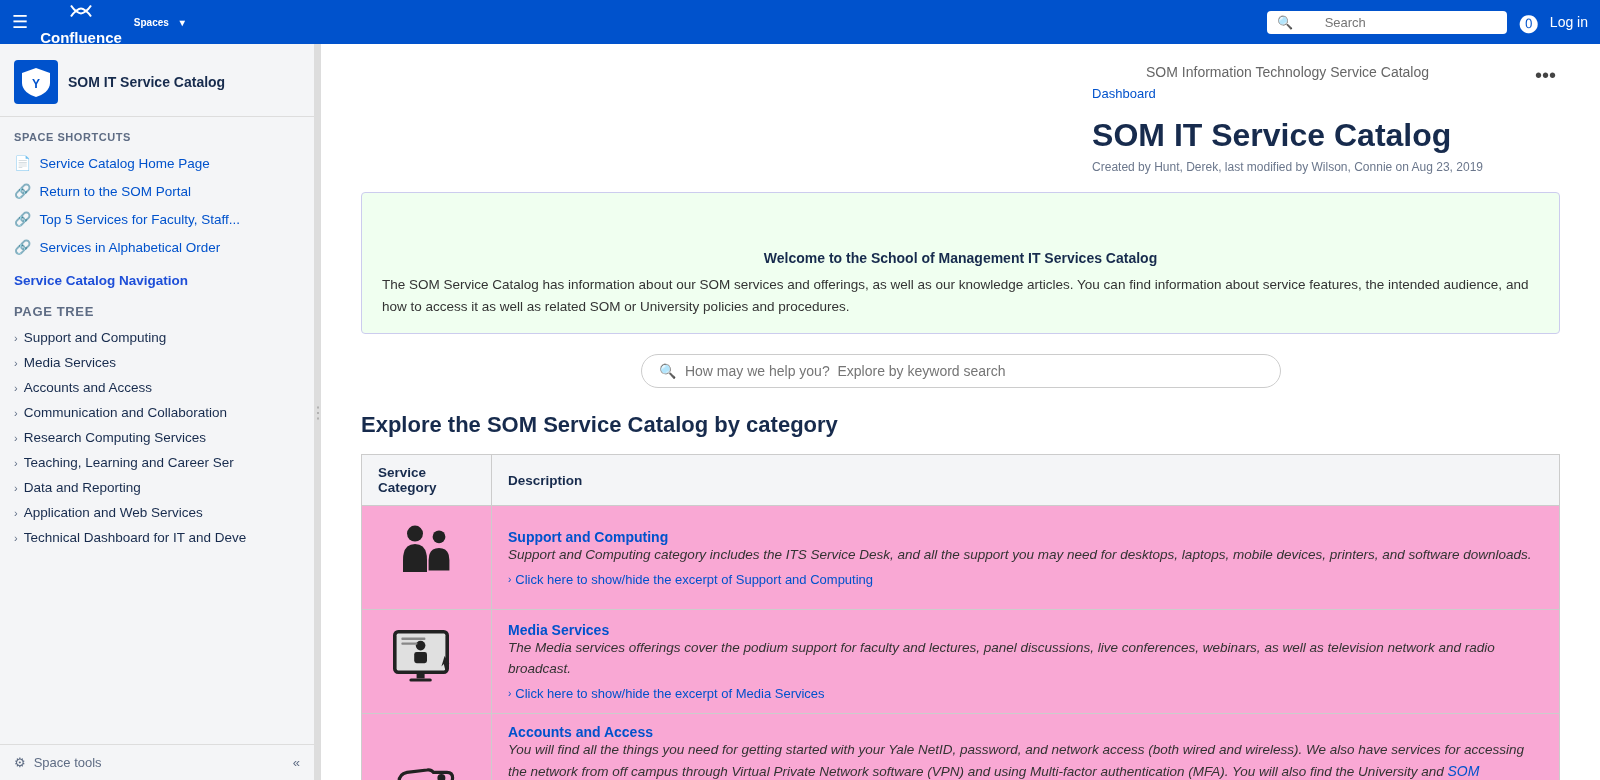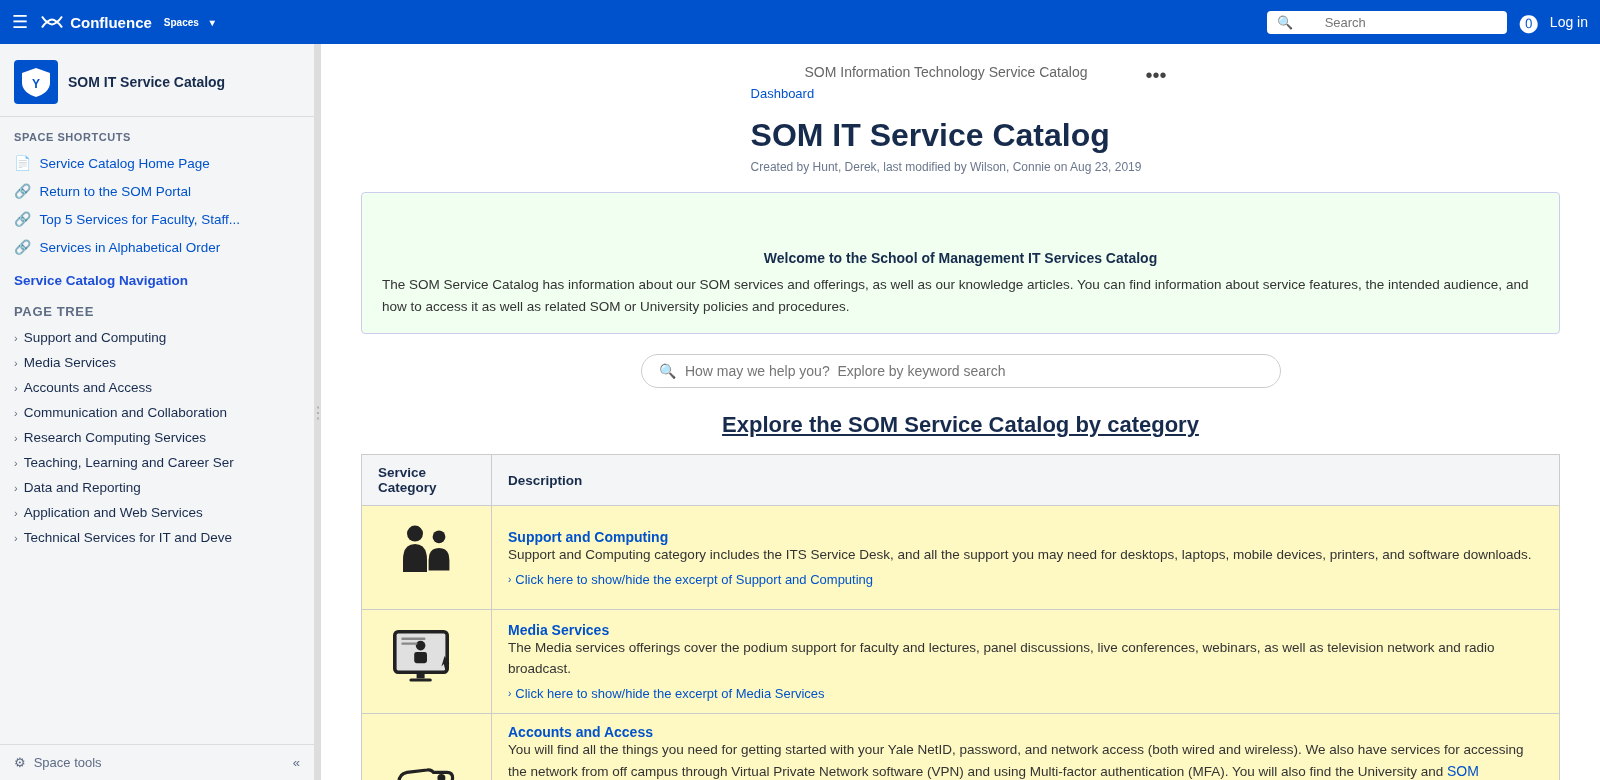--- a/index.html
+++ b/index.html
@@ -8,21 +8,21 @@
     
     .top-nav {
       background: #0052cc;
       height: 44px;
       display: flex;
       align-items: center;
       padding: 0 12px;
       gap: 12px;
     }
     .top-nav .hamburger { color: #fff; font-size: 18px; cursor: pointer; }
-    .top-nav .logo { display: flex; align-items: center; gap: 6px; color: #fff; font-weight: 600; font-size: 15px; }
+    .top-nav .logo { display: flex; align-items: center; gap: 6px; color: #fff; font-weight: 600; font-size: 15px; flex-direction: column; }
     .top-nav .logo svg { width: 24px; height: 24px; }
     .top-nav .spaces-btn {
       color: #fff; background: none; border: none; font-size: 10px; cursor: pointer;
       display: flex; align-items: center; gap: 11px; font-weight: bold;
     }
     .top-nav .spacer { flex: 1; }
     .top-nav .search-box {
       background: #fff; border-radius: 4px; display: flex; align-items: center;
       padding: 4px 10px; gap: 6px; width: 240px;
     }
@@ -92,21 +92,21 @@
     .collapse-btn { cursor: pointer; }
 
     
     .main-content {
       flex: 1; overflow-y: auto; padding: 20px 40px 40px 40px;
     }
     .breadcrumb { color: #0052cc; font-size: 13px; margin-bottom: 16px; cursor: pointer; }
     .page-title { font-size: 32px; font-weight: 700; color: #172b4d; margin-bottom: 6px; }
     .page-meta { font-size: 12px; color: #6b778c; margin-bottom: 18px; }
     .page-header-row {
-      display: flex; align-items: flex-start; justify-content: center;
+      display: flex; align-items: flex-start; justify-content: flex-end; gap: 48px;
     }
     .more-btn { color: #444; background: none; border: none; font-size: 20px; cursor: pointer; padding: 0 4px; }
     .page-top-title { text-align: center; font-size: 14px; color: #666; margin-bottom: 6px; }
 
     .welcome-box {
       border: 1px solid #cce; background: #f0fff0; border-radius: 4px;
       padding: 16px 20px; margin-bottom: 20px;
     }
     .welcome-box .wb-title { font-weight: 700; font-size: 14px; margin-bottom: 8px; color: #172b4d; text-align: center; margin-top: 41px; }
     .welcome-box .wb-text { font-size: 13.5px; color: #333; line-height: 1.6; }
@@ -117,38 +117,38 @@
     .search-area .catalog-search {
       border: 1px solid #ccc; border-radius: 20px; display: flex; align-items: center;
       padding: 8px 18px; gap: 8px; width: 640px; background: #fff;
     }
     .catalog-search .cs-icon { color: #888; }
     .catalog-search input {
       border: none; outline: none; font-size: 14px; color: #999; width: 100%; background: transparent;
     }
 
     .section-heading {
-      text-align: center; font-size: 22px; font-weight: 600; color: #172b4d; margin-bottom: 16px; text-decoration: underline;
+      text-align: left; font-size: 22px; font-weight: 600; color: #172b4d; margin-bottom: 16px;
     }
 
     
     .catalog-table {
       width: 100%; border-collapse: collapse; border: 1px solid #ccc;
     }
     .catalog-table th {
       background: #f4f5f7; font-weight: 700; font-size: 13.5px; color: #172b4d;
       padding: 10px 16px; border: 1px solid #ccc; text-align: left;
     }
     .catalog-table td {
       padding: 10px 16px; border: 1px solid #ccc; vertical-align: middle; font-size: 13.5px;
     }
-    .catalog-table tr { background: #fef9c3; }
+    .catalog-table tr { background: #f9a8d4; }
     .catalog-table .cat-icon-cell { width: 130px; text-align: center; }
     .catalog-table .cat-link { color: #0052cc; font-weight: 600; text-decoration: none; font-size: 14px; }
-    .cat-desc { color: #333; line-height: 1.55; margin-bottom: 6px; }
+    .cat-desc { color: #333; line-height: 1.55; margin-bottom: 6px; font-style: italic; }
     .cat-expand { color: #0052cc; font-size: 13px; display: flex; align-items: center; gap: 4px; cursor: pointer; }
     .cat-expand .arrow { font-size: 10px; }
 
     
     .cat-svg { width: 80px; height: 80px; }
   </style>
 </head>
 <body>
 
 <nav class="top-nav">
@@ -239,21 +239,21 @@
     <div class="sidebar-tree-item">
       <span class="chevron">›</span>
       <span>Data and Reporting</span>
     </div>
     <div class="sidebar-tree-item">
       <span class="chevron">›</span>
       <span>Application and Web Services</span>
     </div>
     <div class="sidebar-tree-item">
       <span class="chevron">›</span>
-      <span>Technical Services for IT and Deve</span>
+      <span>Technical Dashboard for IT and Deve</span>
     </div>
 
     <div class="sidebar-bottom">
       <span>⚙</span>
       <span>Space tools</span>
       <span style="margin-left:auto;" class="collapse-btn">«</span>
     </div>
   </aside>
 
   <div class="sidebar-resizer"></div>

